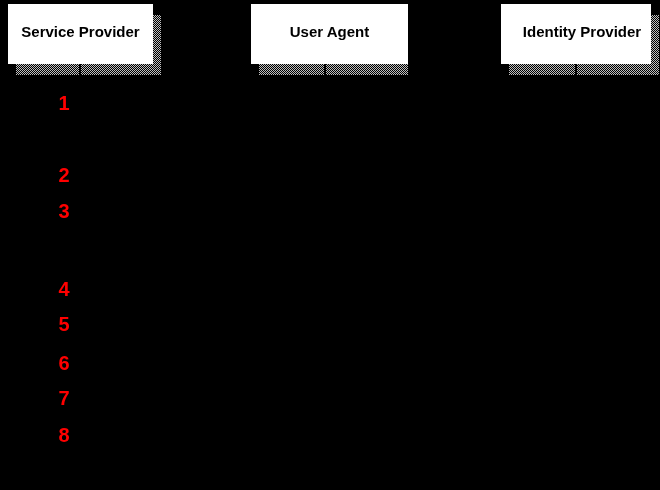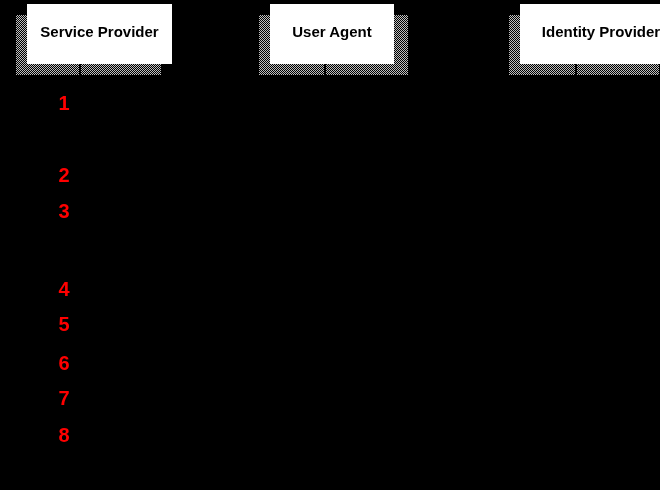--- a/index.html
+++ b/index.html
@@ -53,24 +53,23 @@
     color: #000000;
     font-weight: bold;
     font-size: 15px;
     display: flex;
     align-items: center;
     justify-content: center;
     padding-bottom: 5px;
     box-sizing: border-box;
     text-align: center;
     white-space: nowrap;
-    margin-left: 19px;
   }
   .face-1 { left: 8px;   width: 145px; }
-  .face-2 { left: 251px; width: 124px; }
+  .face-2 { left: 251px; width: 157px; }
   .face-3 { left: 501px; width: 150px; padding-left: 12px; }
 
   
   .step {
     position: absolute;
     z-index: 4;
     left: 57px;
     width: 14px;
     color: #ff0000;
     font-weight: bold;

